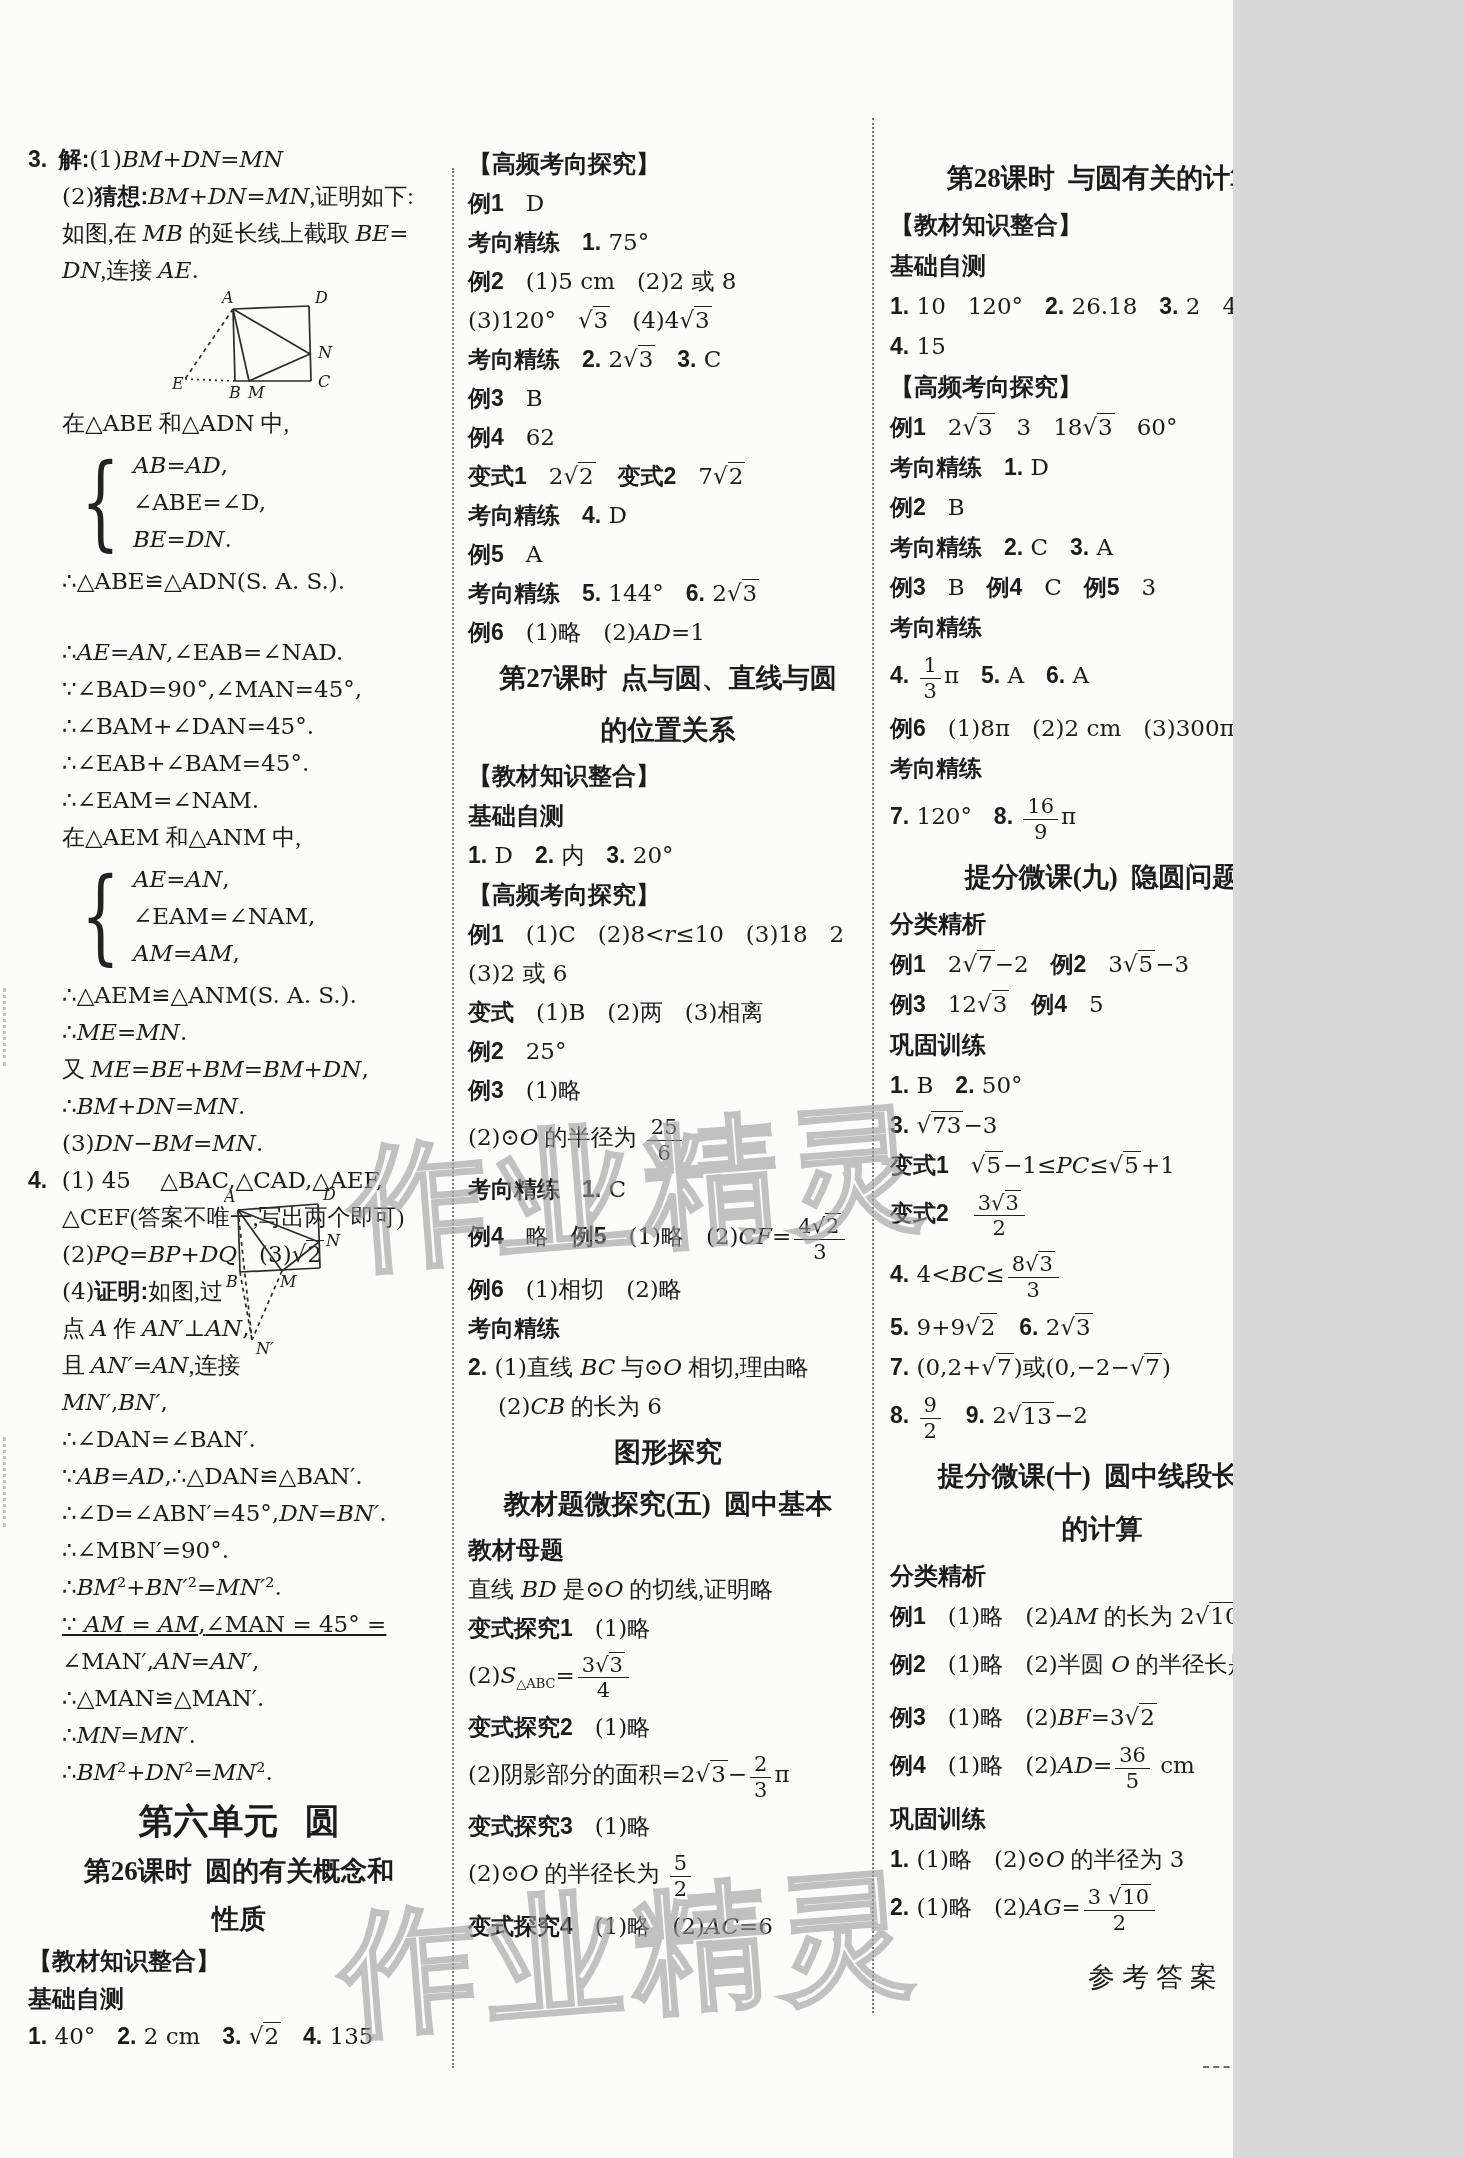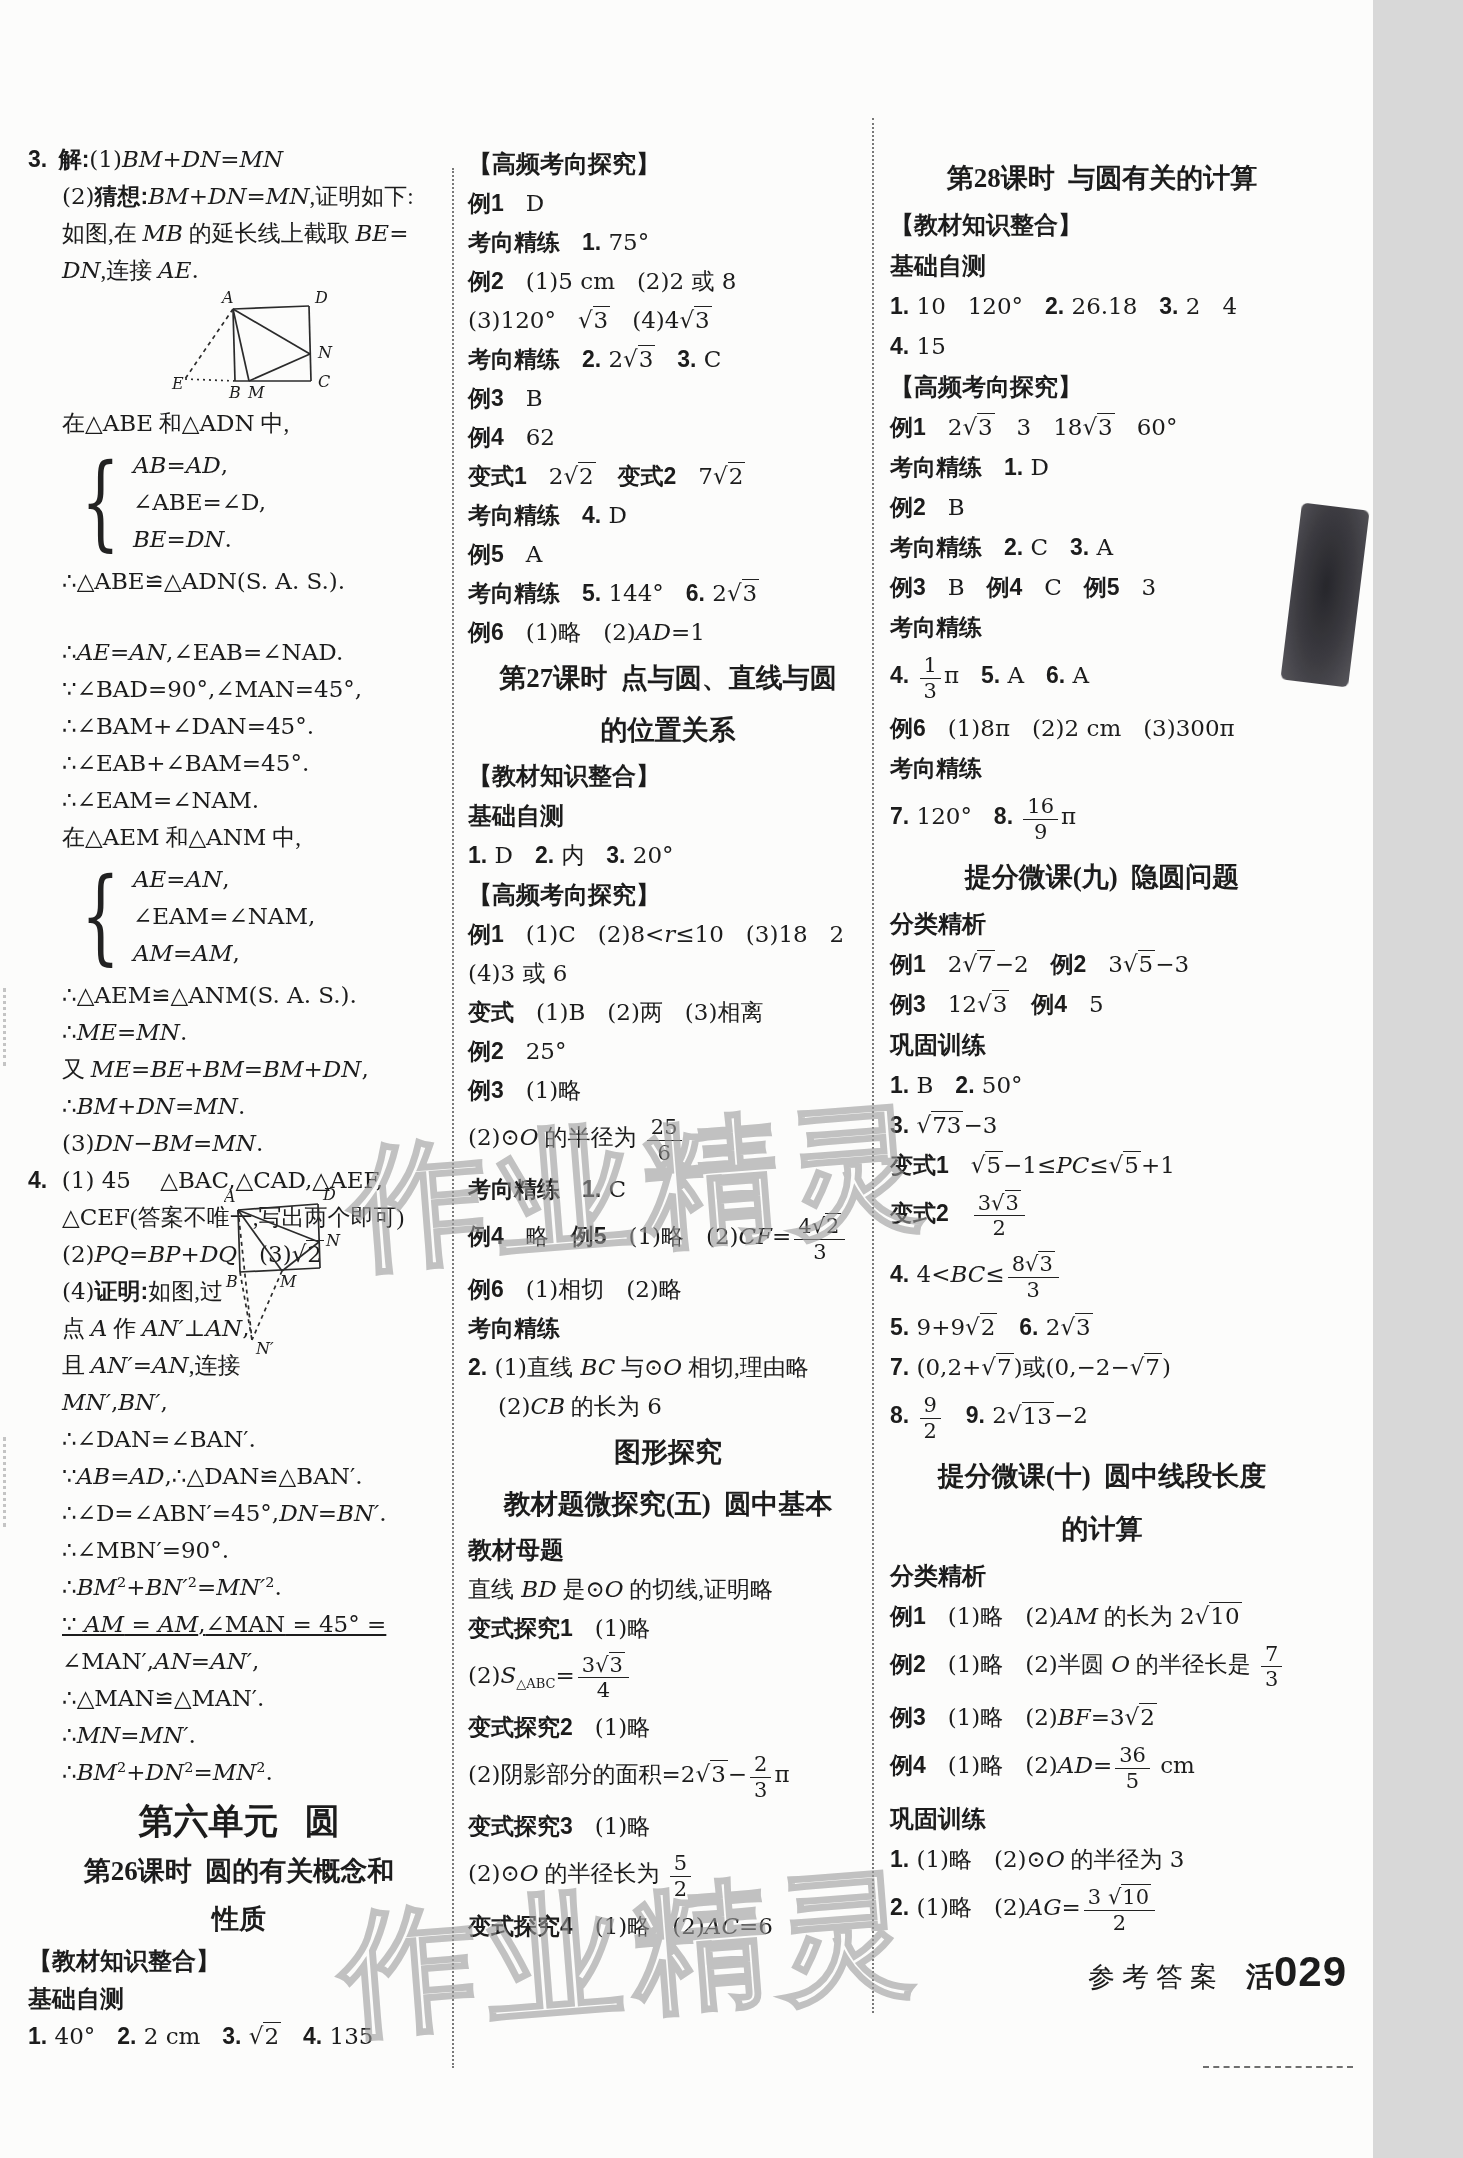--- a/index.html
+++ b/index.html
@@ -1,16 +1,16 @@
 <!DOCTYPE html>
 <html><head>
 <meta charset="utf-8">
 <style>
   html,body{margin:0;padding:0;background:#d8d8d8;}
-  .page{position:relative;width:1373px;height:2158px;background:#fcfcfb;overflow:hidden;
+  .page{position:relative;width:1233px;height:2158px;background:#fcfcfb;overflow:hidden;
         font-family:"Liberation Serif",serif;color:#1c1c1c;}
   
   .col{position:absolute;}
   #col1{left:28px;top:146px;width:422px;}
   #col2{left:468px;top:150px;width:400px;}
   #col3{left:890px;top:158px;width:424px;}
   .divider{position:absolute;width:0;border-left:2px dotted #4d4d4d;opacity:.75;}
   #div1{left:452px;top:168px;height:1900px;}
   #div2{left:872px;top:118px;height:1895px;}
   
@@ -156,21 +156,21 @@
       <div class="ln"><span class="rb">例5</span><span class="ru">   A</span></div>
       <div class="ln"><span class="rb">考向精练</span><span class="ru">   </span><span class="rb">5.</span><span class="ru"> 144°   </span><span class="rb">6.</span><span class="ru"> 2</span><span class="sq">√<span class="rd">3</span></span></div>
       <div class="ln"><span class="rb">例6</span><span class="ru">   (1)</span><span class="rc">略</span><span class="ru">   (2)</span><span class="re">AD</span><span class="ru">=1</span></div>
       <div class="ln h2"><span class="rc">第27课时  点与圆、直线与圆</span></div>
       <div class="ln h2"><span class="rc">的位置关系</span></div>
       <div class="ln bk"><span class="rc">【教材知识整合】</span></div>
       <div class="ln bd"><span class="rc">基础自测</span></div>
       <div class="ln"><span class="rb">1.</span><span class="ru"> D   </span><span class="rb">2.</span><span class="ru"> </span><span class="rc">内</span><span class="ru">   </span><span class="rb">3.</span><span class="ru"> 20°</span></div>
       <div class="ln bk"><span class="rc">【高频考向探究】</span></div>
       <div class="ln"><span class="rb">例1</span><span class="ru">   (1)C   (2)8&lt;</span><span class="re">r</span><span class="ru">≤10   (3)18   2</span></div>
-      <div class="ln"><span class="ru">(4)3 </span><span class="rc">或</span><span class="ru"> 6</span></div>
+      <div class="ln"><span class="ru">(3)2 </span><span class="rc">或</span><span class="ru"> 6</span></div>
       <div class="ln"><span class="rb">变式</span><span class="ru">   (1)B   (2)</span><span class="rc">两</span><span class="ru">   (3)</span><span class="rc">相离</span></div>
       <div class="ln"><span class="rb">例2</span><span class="ru">   25°</span></div>
       <div class="ln"><span class="rb">例3</span><span class="ru">   (1)</span><span class="rc">略</span></div>
       <div class="ln"><span class="ru">(2)⊙</span><span class="re">O</span><span class="rc"> </span><span class="rc">的半径为</span><span class="ru"> </span><span class="frac"><span class="fn"><span class="ru">25</span></span><span class="fd"><span class="ru">6</span></span></span></div>
       <div class="ln"><span class="rb">考向精练</span><span class="ru">   </span><span class="rb">1.</span><span class="ru"> C</span></div>
       <div class="ln"><span class="rb">例4</span><span class="ru">   </span><span class="rc">略</span><span class="ru">   </span><span class="rb">例5</span><span class="ru">   (1)</span><span class="rc">略</span><span class="ru">   (2)</span><span class="re">CF</span><span class="ru">=</span><span class="frac"><span class="fn"><span class="ru">4</span><span class="sq">√<span class="rd">2</span></span></span><span class="fd"><span class="ru">3</span></span></span></div>
       <div class="ln"><span class="rb">例6</span><span class="ru">   (1)</span><span class="rc">相切</span><span class="ru">   (2)</span><span class="rc">略</span></div>
       <div class="ln"><span class="rb">考向精练</span></div>
       <div class="ln"><span class="rb">2.</span><span class="ru"> (1)</span><span class="rc">直线</span><span class="ru"> </span><span class="re">BC</span><span class="rc"> </span><span class="rc">与</span><span class="ru">⊙</span><span class="re">O</span><span class="rc"> </span><span class="rc">相切,理由略</span></div>
       <div class="ln" style="padding-left: 30px;"><span class="ru">(2)</span><span class="re">CB</span><span class="rc"> </span><span class="rc">的长为</span><span class="ru"> 6</span></div>

